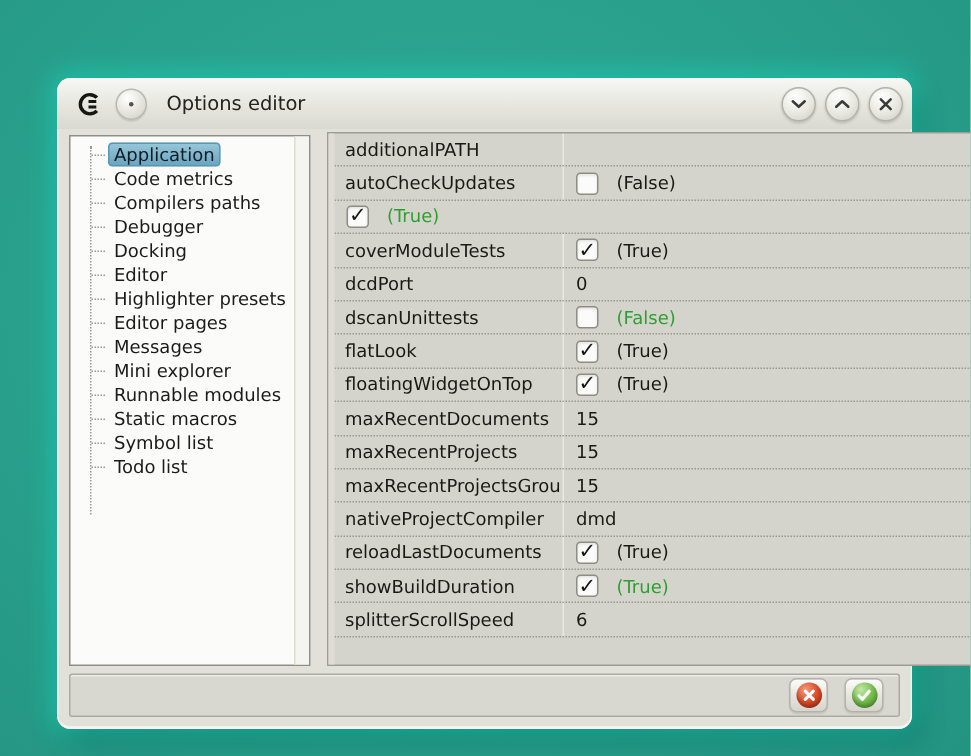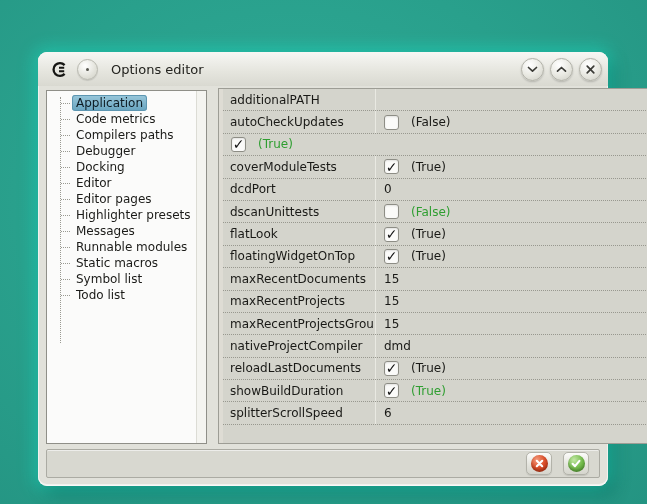--- a/index.html
+++ b/index.html
@@ -162,23 +162,24 @@
   </div>
 
   <div class="tree-panel">
     <ul class="tree">
       <li class="selected"><span>Application</span></li>
       <li><span>Code metrics</span></li>
       <li><span>Compilers paths</span></li>
       <li><span>Debugger</span></li>
       <li><span>Docking</span></li>
       <li><span>Editor</span></li>
+      <li><span>Highlighter presets</span></li>
       <li><span>Editor pages</span></li>
-      <li><span>Highlighter presets</span></li>
       <li><span>Messages</span></li>
+      <li><span>Mini explorer</span></li>
       <li><span>Runnable modules</span></li>
       <li><span>Static macros</span></li>
       <li><span>Symbol list</span></li>
       <li><span>Todo list</span></li>
     </ul>
     <div class="tree-scroll-track"></div>
   </div>
 
   <div class="grid-panel">
     <div class="grid-gutter"></div>

